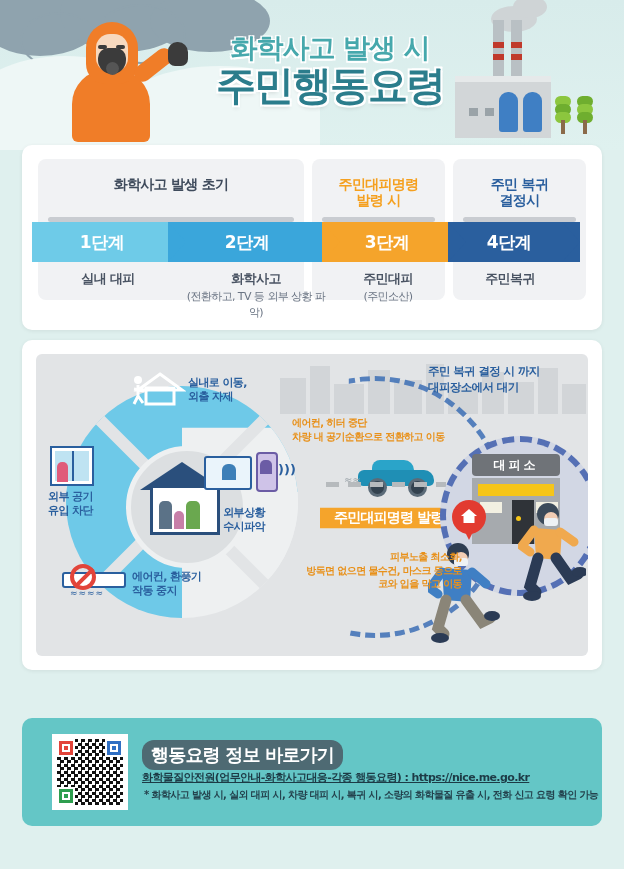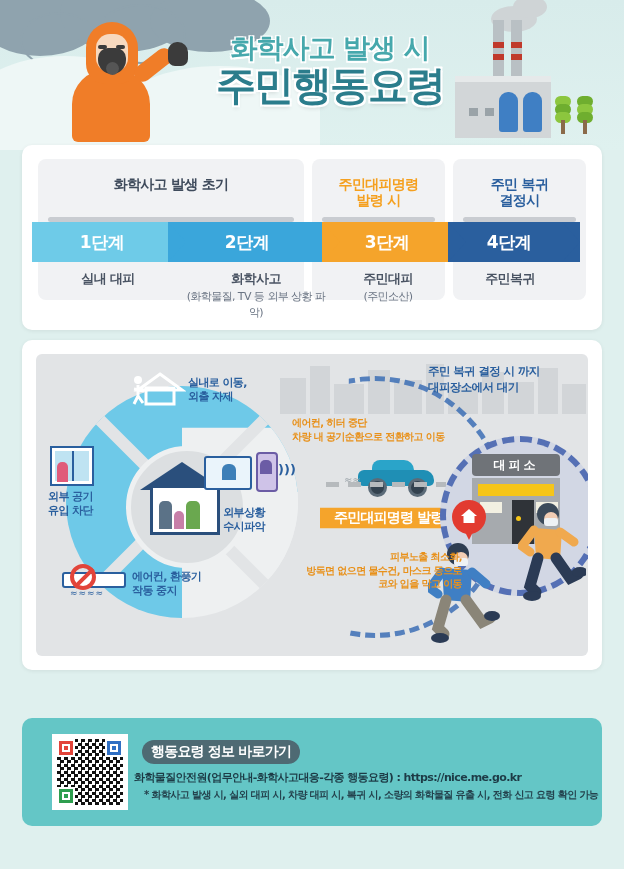--- a/index.html
+++ b/index.html
@@ -125,23 +125,23 @@
   .note.center{}
 
   
   .footer{position:absolute;left:22px;top:718px;width:580px;height:108px;background:#64c6c6;border-radius:10px;}
   .qr{position:absolute;left:30px;top:16px;width:76px;height:76px;background:#fff;padding:5px;box-sizing:border-box;}
   .qr-grid{position:relative;width:66px;height:66px;background:
      repeating-conic-gradient(#111 0 25%, #fff 0 50%) 0 0/7px 7px;}
   .finder{position:absolute;width:18px;height:18px;background:#fff;}
   .finder i{position:absolute;inset:2px;border:3px solid var(--c);}
   .finder b{position:absolute;inset:7px;background:var(--c);}
-  .f-title{position:absolute;left:120px;top:22px;background:#4e6a73;color:#fff;font-size:14px;font-weight:800;
+  .f-title{position:absolute;left:120px;top:22px;background:#4e6a73;color:#fff;font-size:18px;font-weight:800;
      letter-spacing:-.8px;padding:3px 9px;border-radius:12px;}
-  .f-line1{position:absolute;left:112px;top:52px;font-size:11px;font-weight:800;color:#1d3b46;letter-spacing:-.6px;}
+  .f-line1{position:absolute;left:120px;top:52px;font-size:11px;font-weight:800;color:#1d3b46;letter-spacing:-.6px;text-decoration:underline;}
   .f-line2{position:absolute;left:122px;top:70px;font-size:10px;font-weight:600;color:#24434e;letter-spacing:-.6px;}
   .watermark{position:absolute;left:160px;top:806px;width:300px;text-align:center;font-size:62px;
      font-weight:700;color:#cfe6e3;letter-spacing:-3px;line-height:1;opacity:.8;}
 </style>
 </head>
 <body>
 
 <div class="page">
 
   <div class="header">
@@ -243,21 +243,21 @@
     <div class="chev mid" style="left:416px;width:132px;background:#2a5f9e;">
       <span>4단계</span>
       </div>
   </div>
 
   <div class="step-sub" style="left:48px;top:270px;width:120px;">
     <b>실내 대피</b>
   </div>
   <div class="step-sub" style="left:186px;top:270px;width:140px;">
     <b>화학사고</b>
-    <i>(화학물질, TV 등</i>
+    <i>(전환하고, TV 등</i>
     <i>외부 상황 파악)</i>
   </div>
   <div class="step-sub" style="left:330px;top:270px;width:116px;">
     <b>주민대피</b>
     <i>(주민소산)</i>
   </div>
   <div class="step-sub" style="left:452px;top:270px;width:116px;">
     <b>주민복귀</b>
   </div>
 

